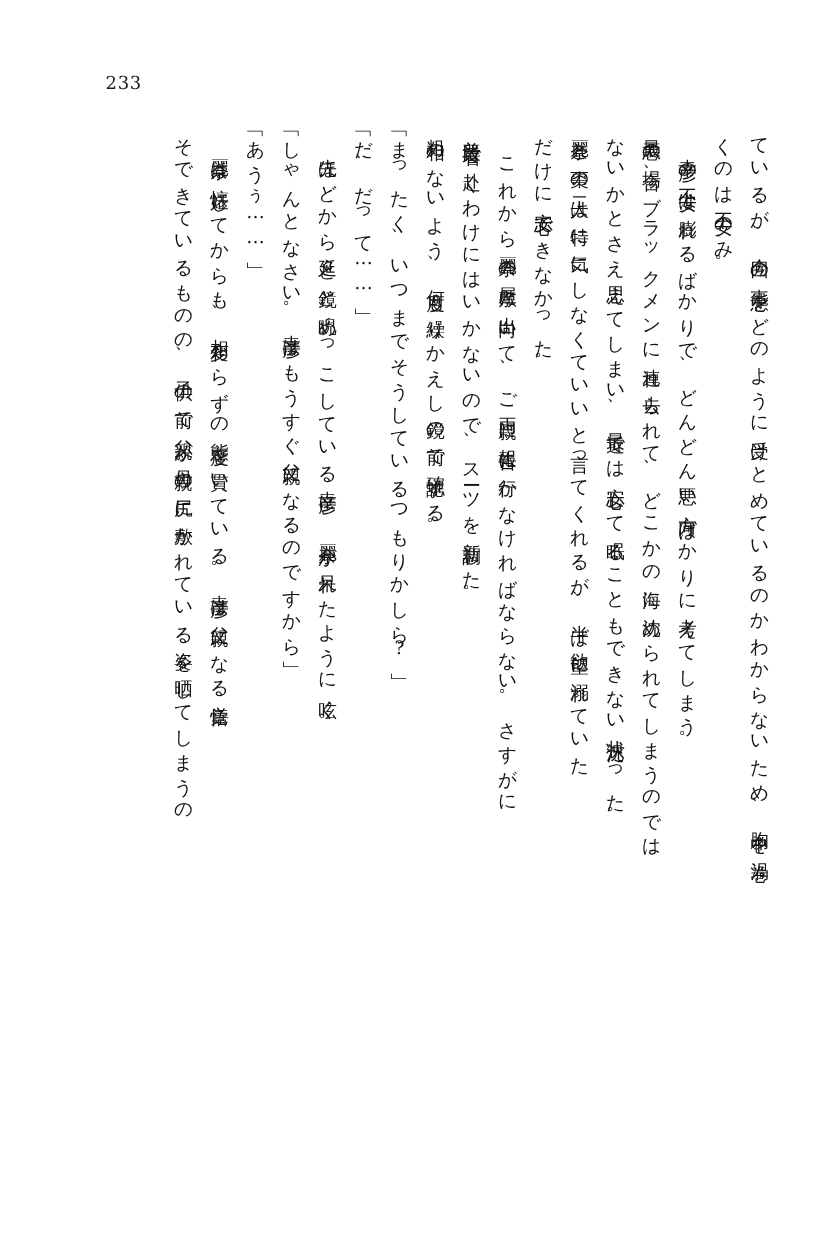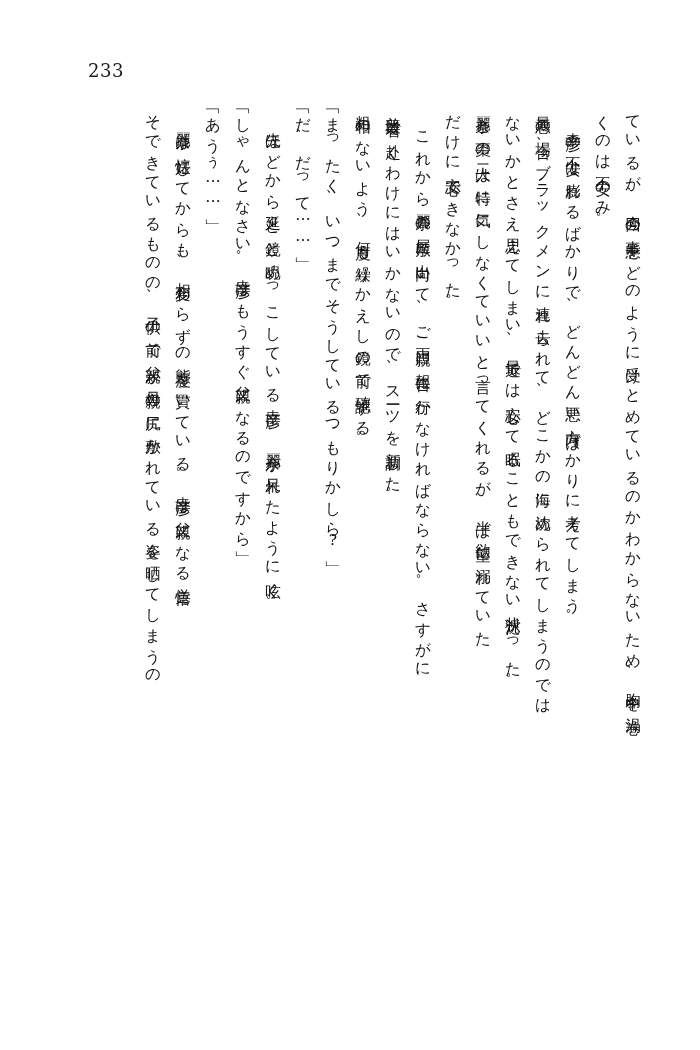--- a/index.html
+++ b/index.html
@@ -18,21 +18,21 @@
     position: relative;
     width: 700px;
     height: 1050px;
     background: #ffffff;
     box-sizing: border-box;
   }
   .page-number {
     position: absolute;
     top: 60px;
     left: 88px;
-    font-size: 18px;
+    font-size: 15px;
     letter-spacing: 0.5px;
     color: #1a1a1a;
     font-family: "DejaVu Serif", "Liberation Serif", serif;
   }
   .body-text {
     position: absolute;
     top: 104px;
     left: 58px;
     width: 590px;
     height: 880px;

